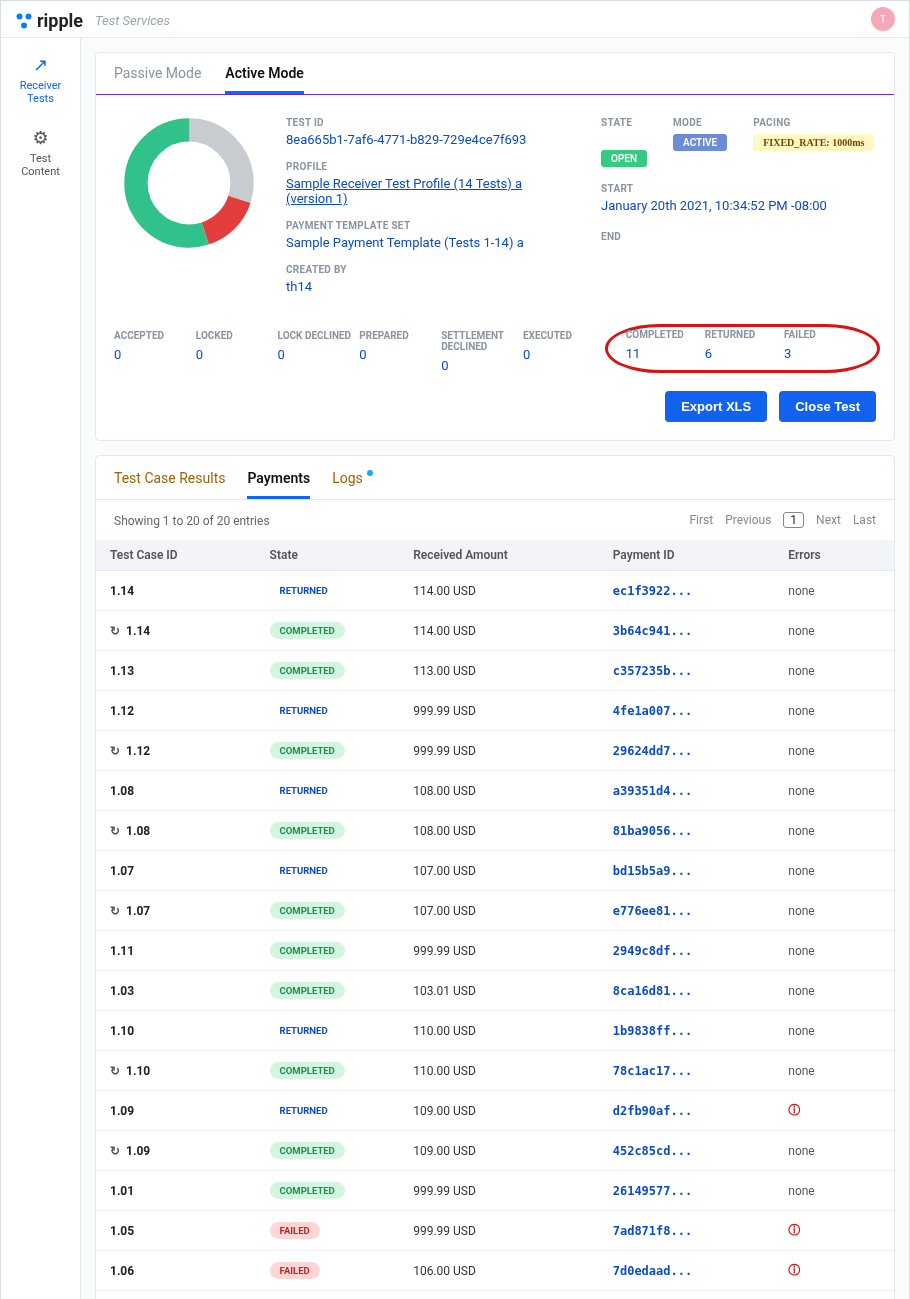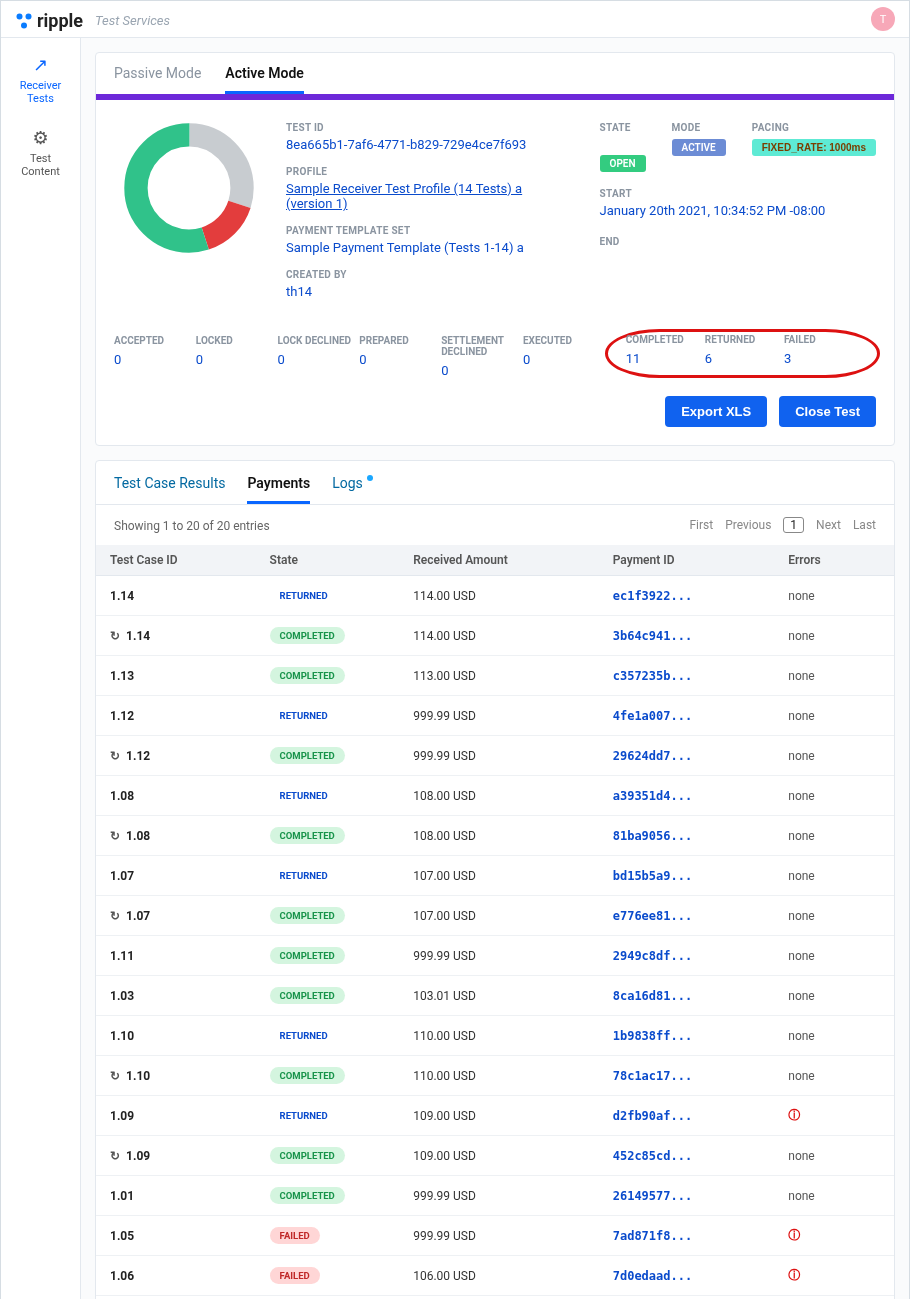--- a/index.html
+++ b/index.html
@@ -16,52 +16,52 @@
   .shell { display:flex; }
   .leftnav { width:80px; border-right:1px solid #e3e8ee; padding-top:16px; display:flex; flex-direction:column; align-items:center; gap:22px; }
   .navitem { display:flex; flex-direction:column; align-items:center; gap:4px; font-size:11px; cursor:pointer; }
   .navitem.active { color:#0a66ff; }
   .navitem .icon { font-size:18px; }
   .navitem.muted { color:#555; }
   
   .main { flex:1; padding:14px 14px 0 14px; background:#fafbfc; }
   .card { background:#fff; border:1px solid #e3e8ee; border-radius:4px; margin-bottom:14px; }
   
-  .tabs { display:flex; gap:24px; padding:12px 18px 0 18px; border-bottom:6px solid #6d28d9; font-size:14px; }
+  .tabs { display:flex; gap:24px; padding:12px 18px 0 18px; border-bottom:1px solid #6d28d9; font-size:14px; }
   .tab { padding-bottom:10px; color:#8a94a0; cursor:pointer; }
   .tab.active { color:#111; font-weight:600; border-bottom:3px solid #0a66ff; }
   
   .overview { display:flex; padding:18px; gap:22px; }
   .donut-wrap { flex:0 0 150px; display:flex; align-items:flex-start; justify-content:center; }
   .info-cols { flex:1; display:flex; gap:40px; }
   .info-col { flex:1; }
   .field-label { font-size:10px; font-weight:700; color:#8a94a0; letter-spacing:.3px; margin-top:4px; }
   .field-value { font-size:13px; color:#0a4bcc; margin:4px 0 14px 0; }
   .field-value.link { text-decoration:underline; cursor:pointer; }
   .flags { display:flex; gap:26px; margin-bottom:16px; }
   .flag-group { display:flex; flex-direction:column; gap:6px; }
   .badge { font-size:10px; font-weight:600; padding:3px 10px; border-radius:3px; display:inline-block; width:max-content;}
   .badge.open { background:#33cc80; color:#fff;margin-top:16px; }
   .badge.active { background:#6c8cd5; color:#fff; }
-  .badge.pacing { background:#5eead4; color:#7a3e00; font-family:Liberation Sans, sans-serif; }
+  .badge.pacing { background:#fef9c3; color:#7a3e00; font-family:Liberation Serif, serif; }
   
   .status-row { display:flex; padding:4px 18px 18px 18px; gap:4px; }
   .status-cell { flex:1; }
   .status-cell .lbl { font-size:10px; font-weight:700; color:#8a94a0; }
   .status-cell .val { font-size:13px; color:#0a4bcc; margin-top:6px; }
   .highlight-box { position:relative; display:flex; gap:4px; flex:3; border:3px solid #d11; border-radius:80px/36px; padding:2px 18px; margin-top:-6px; margin-right:-4px; }
   .highlight-box .status-cell { flex:1; }
   
   .actions { display:flex; justify-content:flex-end; gap:12px; padding:0 18px 18px; }
   .btn { font-size:13px; font-weight:600; color:#fff; padding:8px 16px; border:none; border-radius:4px; cursor:pointer; }
   .btn.export { background:#1062ef; }
   .btn.close  { background:#1062ef; }
   
   .subtabs { display:flex; gap:22px; padding:14px 18px 0 18px; font-size:14px; border-bottom:1px solid #e3e8ee; }
-  .subtab { padding-bottom:10px; color:#0369a1; cursor:pointer; position:relative;}
+  .subtab { padding-bottom:10px; color:#a16207; cursor:pointer; position:relative;}
   .subtab.active { color:#111; font-weight:600; border-bottom:3px solid #0a66ff; }
   .dot { width:6px; height:6px; border-radius:50%; background:#1aa7ff; position:absolute; top:0; right:-10px; }
   .table-meta { display:flex; justify-content:space-between; align-items:flex-end; padding:12px 18px; font-size:12px; color:#666; }
   .pager-group { display:flex; align-items:center; gap:12px; color:#888; }
   .pager-page { border:1px solid #888; border-radius:3px; padding:0 6px; color:#222; }
   table { width:100%; border-collapse:collapse; }
   thead th { text-align:left; font-size:12px; font-weight:600; background:#f2f4f7; color:#555; padding:8px 14px; border-bottom:1px solid #e3e8ee; }
   tbody td { font-size:12px; padding:11px 14px; border-bottom:1px solid #eef1f4; vertical-align:middle;}
   tbody tr:last-child td { border-bottom:none; }
   .tcid { font-weight:700; color:#222; display:flex; align-items:center; gap:6px;}

